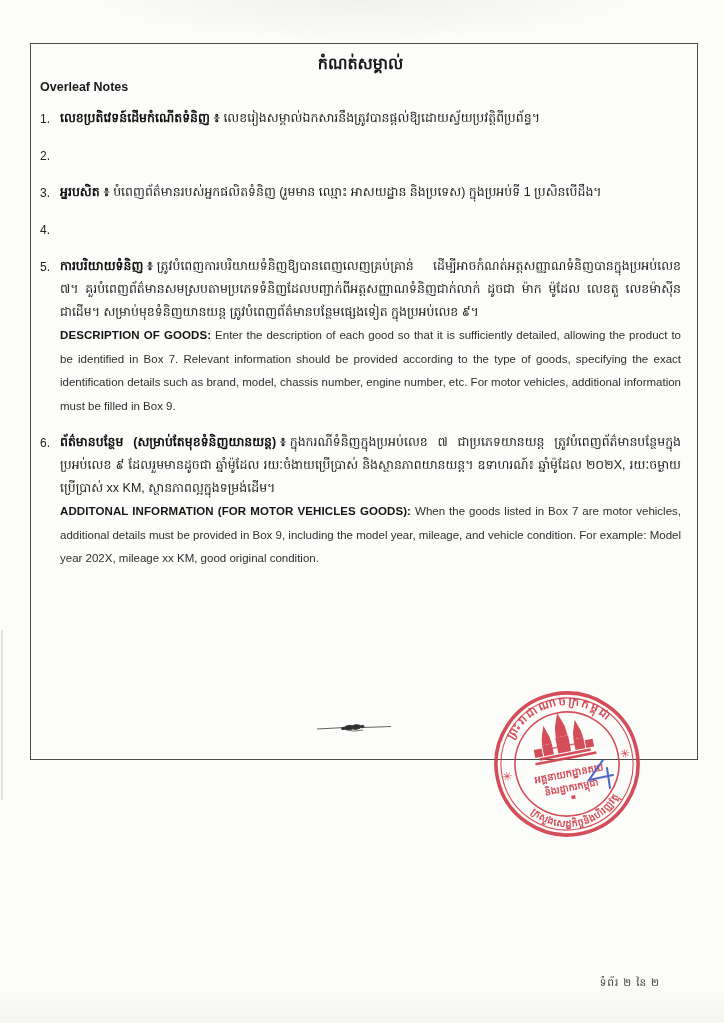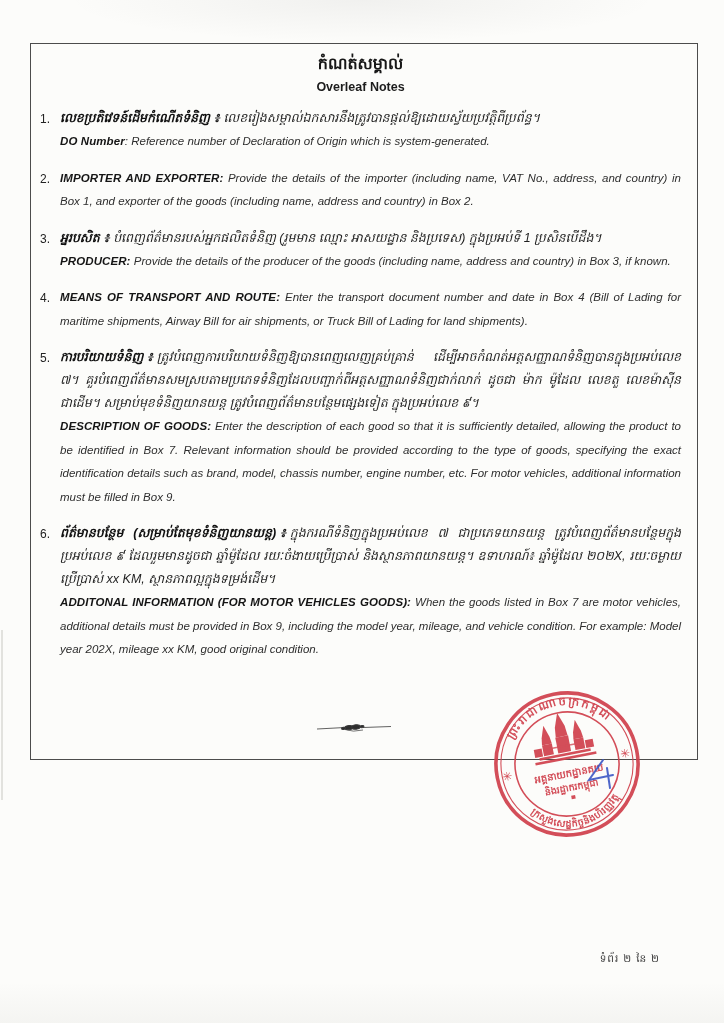--- a/index.html
+++ b/index.html
@@ -19,83 +19,79 @@
 
   .frame{
     position:absolute;left:30px;top:43px;width:668px;height:717px;
     border:1.6px solid #4c4c4c;box-sizing:border-box;
     padding:7px 16px 12px 9px;background:transparent;
   }
   .title-kh{
     text-align:center;font-weight:700;font-size:16px;line-height:25px;color:#171717;
   }
   .title-en{
-    text-align:center;font-weight:700;font-size:12.5px;line-height:23px;color:#1c1c1c;
+    font-weight:700;font-size:12.5px;line-height:23px;color:#1c1c1c;
   }
   ol.notes{list-style:none;margin:8px 0 0 0;padding:0;}
   ol.notes li{display:flex;margin:0 0 13px 0;}
   .num{flex:0 0 20px;font-size:12px;color:#222;line-height:23px;padding-top:1px;}
-  .note-body{flex:1;font-style:italic;}
+  .note-body{flex:1;}
   p.kh{margin:0;font-size:12.5px;line-height:23px;color:#1f1f1f;text-align:justify;}
   p.kh b{font-weight:700;color:#101010;}
   p.kh .sep{padding:0 4px;font-weight:700;}
   p.en{margin:0;font-size:11.5px;line-height:23.5px;color:#2e2e2e;text-align:justify;}
   p.en b{font-weight:700;color:#151515;letter-spacing:.1px;}
 
   .flourish{position:absolute;left:315px;top:720px;width:78px;height:16px;}
 
   .stamp{
     position:absolute;left:486px;top:684px;width:162px;height:160px;
     transform:rotate(-11deg);opacity:.92;
   }
   .pen-mark{position:absolute;left:583px;top:758px;width:42px;height:36px;}
 
   .page-num{
-    position:absolute;right:64px;top:952px;font-size:10.5px;color:#3a3a3a;letter-spacing:1px;
+    position:absolute;right:64px;top:976px;font-size:10.5px;color:#3a3a3a;letter-spacing:1px;
   }
 </style>
 </head>
 <body>
 
 <div class="scan-shade"></div>
 <div class="edge-artifact"></div>
 
 <div class="frame">
   <div class="title-kh">កំណត់សម្គាល់</div>
   <div class="title-en">Overleaf Notes</div>
 
   <ol class="notes">
 
     <li>
       <span class="num">1.</span>
       <div class="note-body">
         <p class="kh"><b>លេខប្រតិវេទន៍ដើមកំណើតទំនិញ</b><span class="sep">៖</span><span>លេខរៀងសម្គាល់ឯកសារនឹងត្រូវបានផ្តល់ឱ្យដោយស្វ័យប្រវត្តិពីប្រព័ន្ធ។</span></p>
-        <p class="en"><b>DO Number</b><span>: Reference number of Declaration of Origin which is system-generated.</span></p>
       </div>
     </li>
 
     <li>
       <span class="num">2.</span>
       <div class="note-body">
-        <p class="en"><b>IMPORTER AND EXPORTER:</b><span> Provide the details of the importer (including name, VAT No., address, and country) in Box 1, and exporter of the goods (including name, address and country) in Box 2.</span></p>
       </div>
     </li>
 
     <li>
       <span class="num">3.</span>
       <div class="note-body">
         <p class="kh"><b>អ្នរបសិត</b><span class="sep">៖</span><span>បំពេញព័ត៌មានរបស់អ្នកផលិតទំនិញ (រួមមាន ឈ្មោះ អាសយដ្ឋាន និងប្រទេស) ក្នុងប្រអប់ទី 1 ប្រសិនបើដឹង។</span></p>
-        <p class="en"><b>PRODUCER:</b><span> Provide the details of the producer of the goods (including name, address and country) in Box 3, if known.</span></p>
       </div>
     </li>
 
     <li>
       <span class="num">4.</span>
       <div class="note-body">
-        <p class="en"><b>MEANS OF TRANSPORT AND ROUTE:</b><span> Enter the transport document number and date in Box 4 (Bill of Lading for maritime shipments, Airway Bill for air shipments, or Truck Bill of Lading for land shipments).</span></p>
       </div>
     </li>
 
     <li>
       <span class="num">5.</span>
       <div class="note-body">
         <p class="kh"><b>ការបរិយាយទំនិញ</b><span class="sep">៖</span><span>ត្រូវបំពេញការបរិយាយទំនិញឱ្យបានពេញលេញគ្រប់គ្រាន់ ដើម្បីអាចកំណត់អត្តសញ្ញាណទំនិញបានក្នុងប្រអប់លេខ ៧។ គួរបំពេញព័ត៌មានសមស្របតាមប្រភេទទំនិញដែលបញ្ជាក់ពីអត្តសញ្ញាណទំនិញជាក់លាក់ ដូចជា ម៉ាក ម៉ូដែល លេខតួ លេខម៉ាស៊ីន ជាដើម។ សម្រាប់មុខទំនិញយានយន្ត ត្រូវបំពេញព័ត៌មានបន្ថែមផ្សេងទៀត ក្នុងប្រអប់លេខ ៩។</span></p>
         <p class="en"><b>DESCRIPTION OF GOODS:</b><span> Enter the description of each good so that it is sufficiently detailed, allowing the product to be identified in Box 7. Relevant information should be provided according to the type of goods, specifying the exact identification details such as brand, model, chassis number, engine number, etc. For motor vehicles, additional information must be filled in Box 9.</span></p>
       </div>
     </li>

